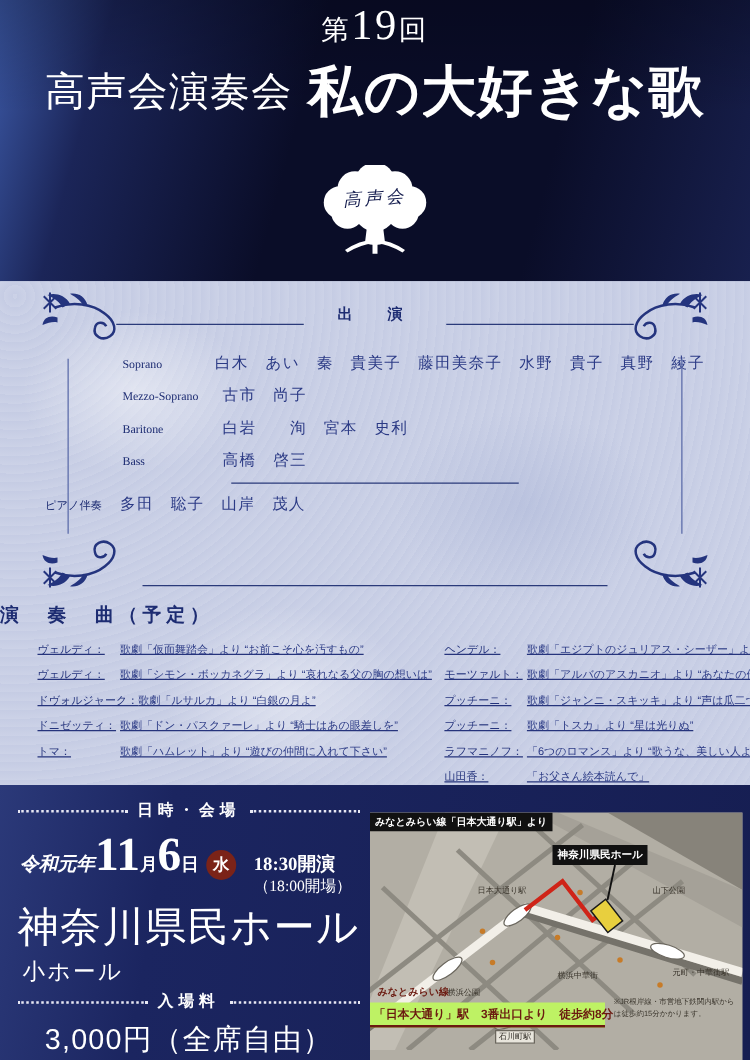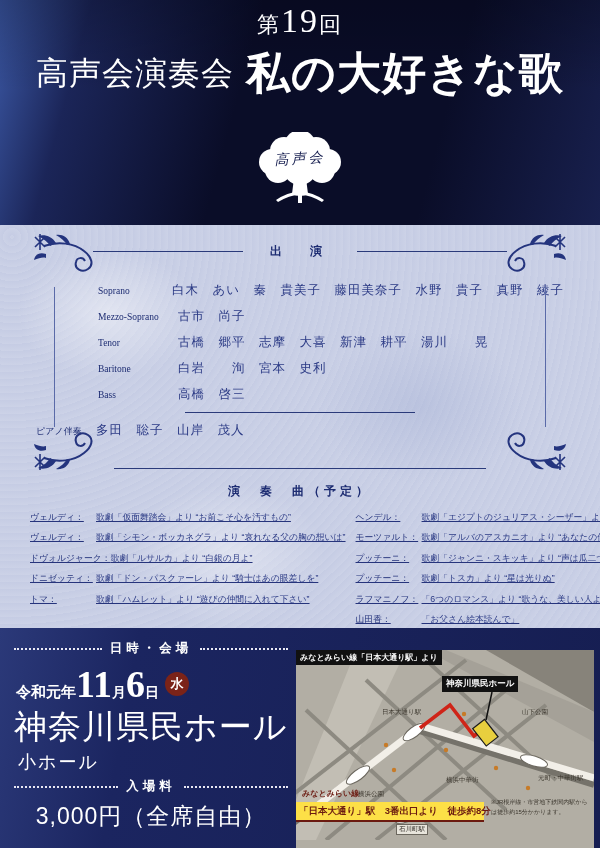--- a/index.html
+++ b/index.html
@@ -35,54 +35,54 @@
       repeating-radial-gradient(circle at 12px 12px, rgba(110,125,185,0.07) 2px, rgba(110,125,185,0) 9px);
   }
   .cast-box { position:relative; margin:0 36px; padding-top:18px; height:250px; }
   .corner { position:absolute; width:70px; height:50px; }
   .corner.tl { left:-4px; top:8px; }
   .corner.tr { right:-4px; top:8px; transform:scaleX(-1); }
   .corner.bl { left:-4px; bottom:4px; transform:scaleY(-1); }
   .corner.br { right:-4px; bottom:4px; transform:scale(-1,-1); }
   .side-line { position:absolute; top:62px; bottom:48px; width:1px; background:#5a6aa8; }
   .side-line.l { left:18px; } .side-line.r { right:18px; }
-  .cast-header { display:flex; align-items:center; justify-content:center; gap:27px; }
+  .cast-header { display:flex; align-items:flex-end; justify-content:center; gap:27px; }
   .cast-header .rule { width:150px; height:1px; background:#2a3a7a; }
   .cast-heading { font-size:12px; letter-spacing:8px; font-weight:bold; color:#1d2c72; }
   .cast-rows { margin-top:22px; padding-left:62px; }
   .cast-row { display:flex; align-items:baseline; margin-bottom:9px; }
   .cast-role { width:80px; font-family:"Liberation Serif", serif; font-size:9.5px; color:#1d2c72; }
   .cast-names { font-size:12.5px; letter-spacing:1px; color:#2b3a85; white-space:pre; }
   .piano-divider { width:230px; height:1px; background:#2a3a7a; margin:4px auto 7px; }
   .piano-row { text-align:left; }
   .piano-label { font-size:9px; color:#1d2c72; margin-right:10px; }
   .piano-names { font-size:12.5px; letter-spacing:1px; color:#2b3a85; white-space:pre; }
   .bottom-rule { position:absolute; bottom:6px; left:78px; right:78px; height:1px; background:#2a3a7a; }
 
   .program { margin-top:8px; }
-  .program-heading { text-align:center; font-size:12px; letter-spacing:4px; font-weight:bold; color:#1d2c72; }
+  .program-heading { text-align:left; font-size:15px; letter-spacing:4px; font-weight:bold; color:#1d2c72; }
   .program-cols { display:flex; gap:10px; padding:12px 26px 0 30px; }
   .pcol { display:flex; flex-direction:column;text-decoration:underline; }
   .pcol.left { flex:0 0 256px; }
   .pcol.right { flex:1; }
   .pitem { display:flex; margin-bottom:9.5px; font-size:8.8px; line-height:1.25; color:#2b3a85; }
   .pcomposer { flex:0 0 66px; white-space:nowrap; color:#24337c; }
   .ppiece { white-space:nowrap; }
 
   
   .bottom {
     height:220px; position:relative; color:#fff;
     background:linear-gradient(100deg, #2b3979 0%, #1b2560 22%, #161e52 100%);
   }
   .info { position:absolute; left:0; top:0; width:292px; padding:12px 0 11px 10px; }
   .dot-header { display:flex; align-items:center; gap:8px; margin:0 4px; }
   .dot-header .dots { flex:1; border-bottom:2px dotted #e8e8f4; height:0; }
   .dot-header .dh-text { font-size:12.5px; font-weight:bold; letter-spacing:4px; white-space:nowrap; }
   .date-row { display:flex; align-items:baseline; margin:8px 0 0 6px; white-space:nowrap; }
-  .era { font-family:"Liberation Serif", serif; font-size:15px; font-weight:bold; }
+  .era { font-family:"Liberation Serif", serif; font-size:15px; font-weight:bold;font-style:italic; }
   .bignum { font-family:"Liberation Serif", serif; font-size:38px; font-weight:bold; line-height:1; }
   .dunit { font-size:14px; font-weight:bold; }
   .weekday-circle { display:inline-flex; align-items:center; justify-content:center;
     width:24px; height:24px; border-radius:50%; background:#7b2318; color:#fff;
     font-size:13px; font-weight:bold; margin:0 6px; align-self:center; }
   .times { margin-left:8px; font-family:"Liberation Serif", serif; }
   .times .t1 { font-size:15px; font-weight:bold; }
   .times .t2 { font-size:12.5px; }
   .venue { font-size:33px; letter-spacing:1px; margin:2px 0 0 4px; font-weight:500; white-space:nowrap; }
   .hall { font-size:18px; letter-spacing:2px; margin:0 0 4px 8px; }
@@ -91,21 +91,21 @@
   
   .map { position:absolute; right:6px; top:22px; width:298px; height:233px;
     background:#b2aea4; overflow:hidden; font-family:"Liberation Sans", sans-serif; }
   .map svg.streets { position:absolute; left:0; top:0; }
   .map-label { position:absolute; font-size:6.5px; color:#3a352c; white-space:nowrap; }
   .black-box { position:absolute; background:#111; color:#fff; font-weight:bold;
     padding:2px 4px; white-space:nowrap; }
   .from-label { left:0; top:0; font-size:8px; }
   .hall-label { left:146px; top:26px; font-size:8.5px; }
   .line-label { position:absolute; left:6px; top:138px; font-size:8px; font-weight:bold; color:#6b1a10; white-space:nowrap; }
-  .access-band { position:absolute; left:0; top:152px; width:188px; background:#fde047;
+  .access-band { position:absolute; left:0; top:152px; width:188px; background:#bef264;
     color:#6b1a10; font-weight:bold; font-size:9.5px; padding:3px 2px 2px 3px;
     border-bottom:2px solid #6b1a10; white-space:nowrap; }
   .ishikawacho { position:absolute; left:100px; top:174px; font-size:6.5px; color:#2a2620;
     background:#e8e5dc; padding:0 2px; border:1px solid #6b675e; white-space:nowrap; }
   .small-note { position:absolute; right:3px; top:148px; width:100px; font-size:6px;
     line-height:1.6; color:#3a352c; text-align:left; }
 </style>
 </head>
 <body>
 
@@ -207,24 +207,20 @@
       <div class="cast-rows">
         <div class="cast-row">
           <span class="cast-role">Soprano</span>
           <span class="cast-names">白木　あい　秦　貴美子　藤田美奈子　水野　貴子　真野　綾子</span>
         </div>
         <div class="cast-row">
           <span class="cast-role">Mezzo-Soprano</span>
           <span class="cast-names">古市　尚子</span>
         </div>
         <div class="cast-row">
-          <span class="cast-role">Tenor</span>
-          <span class="cast-names">古橋　郷平　志摩　大喜　新津　耕平　湯川　　晃</span>
-        </div>
-        <div class="cast-row">
           <span class="cast-role">Baritone</span>
           <span class="cast-names">白岩　　洵　宮本　史利</span>
         </div>
         <div class="cast-row">
           <span class="cast-role">Bass</span>
           <span class="cast-names">高橋　啓三</span>
         </div>
       </div>
 
       <div class="piano-divider"></div>
@@ -297,20 +293,24 @@
         <span class="dh-text">日時・会場</span>
         <span class="dots"></span>
       </div>
       <div class="date-row">
         <span class="era">令和元年</span>
         <span class="bignum">11</span>
         <span class="dunit">月</span>
         <span class="bignum">6</span>
         <span class="dunit">日</span>
         <span class="weekday-circle">水</span>
+        <span class="times">
+          <div class="t1">18:30開演</div>
+          <div class="t2">（18:00開場）</div>
+        </span>
       </div>
       <div class="venue">神奈川県民ホール</div>
       <div class="hall">小ホール</div>
       <div class="dot-header">
         <span class="dots"></span>
         <span class="dh-text">入場料</span>
         <span class="dots"></span>
       </div>
       <div class="price">3,000円（全席自由）</div>
 

